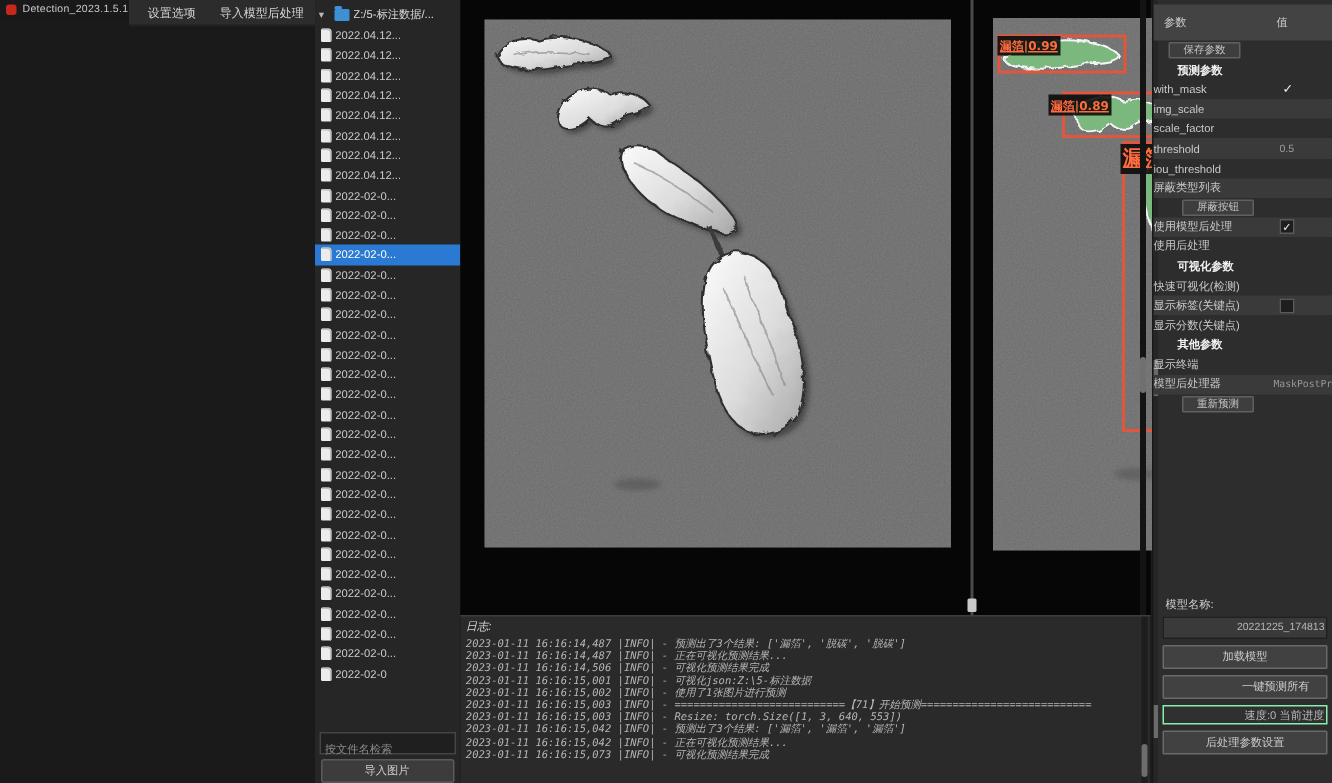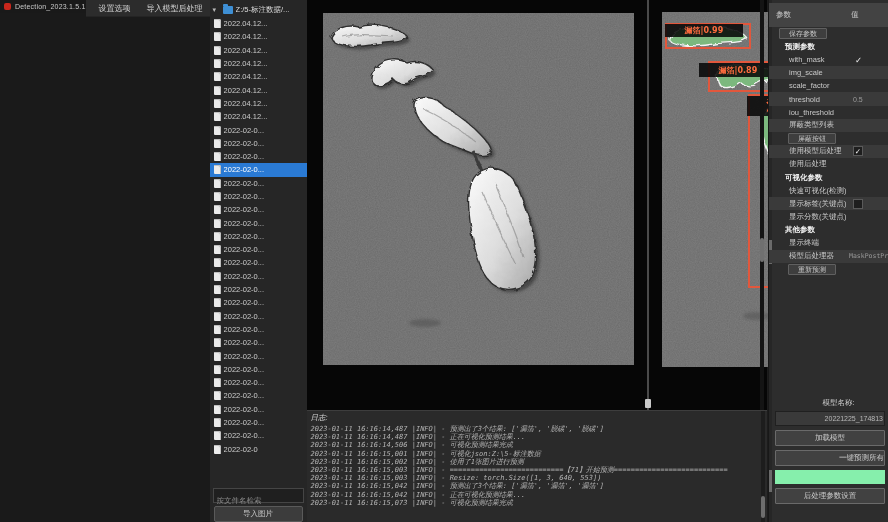--- a/index.html
+++ b/index.html
@@ -44,59 +44,59 @@
   .img-panel.right { left:355px; top:12px; width:305px; height:355px; }
   .v-divider { position:absolute; left:340px; top:0; width:2px; height:100%; background:#4a4a4a; }
   .v-divider-nub { position:absolute; left:338px; bottom:2px; width:6px; height:9px; background:#c9c9c9; border-radius:1px;}
   .viewer-scroll { position:absolute; right:3px; top:0; bottom:0; width:4px; background:#141414; }
   .viewer-scroll .thumb { position:absolute; top:238px; left:0; width:4px; height:24px; background:#707070; border-radius:2px;}
 
   .det-box { position:absolute; border:2px solid #e2573c; }
   .det-box.b1 { left:358px; top:23px; width:86px;  height:26px;  border-width:2px;}
   .det-box.b2 { left:401px; top:61px; width:72px;  height:31px;  border-width:2px;}
   .det-box.b3 { left:441px; top:94px; width:130px; height:194px; border-width:2px;}
-  .det-label { position:absolute; background:rgba(8,8,8,.88); color:#ff6c3e; font-weight:bold; white-space:nowrap; display:flex; align-items:center; padding:0 20px; font-family:"DejaVu Sans",sans-serif;}
+  .det-label { position:absolute; background:rgba(8,8,8,.88); color:#ff6c3e; font-weight:bold; white-space:nowrap; display:flex; align-items:center; padding:0 2px; font-family:"DejaVu Sans",sans-serif;text-decoration:underline;}
   .det-label.l1 { left:358px; top:24px; height:13px; font-size:8px; }
   .det-label.l2 { left:392px; top:63px; height:14px; font-size:8px; }
   .det-label.l3 { left:440px; top:96px; height:20px; font-size:14px; }
 
   
   .logpane { height:112px; flex:0 0 auto; background:#2a2a2a; border-top:1px solid #3d3d3d; padding:2px 0 0 4px; position:relative; overflow:hidden;font-style:italic;}
   .log-title { font-size:7.5px; color:#d8d8d8; margin-bottom:2px; }
   .log-line { font-family:"DejaVu Sans Mono","Liberation Mono",monospace; font-size:7px; line-height:8.2px; color:#b5b5b5; white-space:nowrap; }
   .log-scroll { position:absolute; right:2px; top:0; bottom:0; width:4px; background:#1d1d1d;}
   .log-scroll .thumb { position:absolute; bottom:4px; width:4px; height:22px; background:#6d6d6d; border-radius:2px;}
 
   
   .rightpanel { width:120px; flex:0 0 auto; background:#2d2d2d; position:relative; border-left:1px solid #181818; overflow:hidden;}
   .ptable-head { margin-top:3px; height:24px; background:#434343; position:relative; display:flex; align-items:center; font-size:7.5px; color:#cfcfcf;}
   .ptable-head .h-param { margin-left:7px; }
   .ptable-head .h-value { position:absolute; left:82px; }
   .prow { height:13.1px; display:flex; align-items:center; font-size:7.5px; color:#c9c9c9; position:relative;}
   .prow.striped { background:#3a3a3a; }
   .prow.section { color:#f2f2f2; font-weight:bold; }
   .prow.section .plabel { margin-left:16px; }
-  .prow.param .plabel { margin-left:20px; white-space:nowrap; }
+  .prow.param .plabel { white-space:nowrap; }
   .prow.btn-row .plabel { margin-left:10px; background:#3e3e3e; border:1px solid #606060; border-radius:1px; padding:0 9px; height:11px; line-height:10px; font-size:7px; color:#c6c6c6;}
   .prow.btn-row.indent2 .plabel { margin-left:19px; }
   .pvalue { position:absolute; left:84px; color:#c9c9c9; }
   .pvalue.check { color:#ececec; font-size:8.5px; left:86px;}
   .pvalue.num { color:#9c9c9c; font-size:7px; }
   .pvalue.mono { font-family:"DejaVu Sans Mono","Liberation Mono",monospace; font-size:6.5px; color:#989898; left:80px; white-space:nowrap;}
   .pvalue.checkbox { width:10px; height:10px; background:#1e1e1e; border:1px solid #5a5a5a; font-size:7.5px; line-height:9px; text-align:center; color:#f0f0f0;}
   .panel-scroll { position:absolute; left:0; top:0; bottom:0; width:3px; background:#262626;}
   .panel-scroll .t1 { position:absolute; top:240px; width:3px; height:24px; background:#6a6a6a;}
   .panel-scroll .t2 { position:absolute; top:470px; width:3px; height:22px; background:#6a6a6a;}
 
   .model-section { position:absolute; left:2px; right:0; top:398px; }
-  .model-label { font-size:7.5px; color:#cfcfcf; margin:0 0 3px 18px;text-align:center; }
+  .model-label { font-size:7.5px; color:#cfcfcf; margin:0 0 3px 6px; }
   .model-field { margin:0 3px 4px 4px; height:15px; background:#3a3a3a; border:1px solid #202020; color:#b8b8b8; font-size:7px; text-align:right; line-height:13px; padding:0 1px; overflow:hidden; white-space:nowrap;}
   .panel-btn { margin:0 3px 4px 4px; height:16px; background:#414141; border:1px solid #6a6a6a; border-radius:1px; color:#cccccc; font-size:7.5px; text-align:center; line-height:14px; overflow:hidden; white-space:nowrap;}
-  .panel-btn.align-right { text-align:right; padding-right:0; }
-  .progress-bar { margin:0 3px 4px 4px; height:13px; background:#303030; border:7px solid #86efac; color:#b8b8b8; font-size:7.5px; text-align:right; line-height:11px; padding-right:1px; white-space:nowrap; overflow:hidden;}
+  .panel-btn.align-right { text-align:right; padding-right:11px; }
+  .progress-bar { margin:0 3px 4px 4px; height:13px; background:#303030; border:1px solid #86efac; color:#b8b8b8; font-size:7.5px; text-align:right; line-height:11px; padding-right:1px; white-space:nowrap; overflow:hidden;}
 </style>
 </head>
 <body>
 
 <div class="app">
 
   <div class="titlebar">
     <span class="app-icon"></span>
     <span class="app-title">Detection_2023.1.5.1</span>
   </div>

